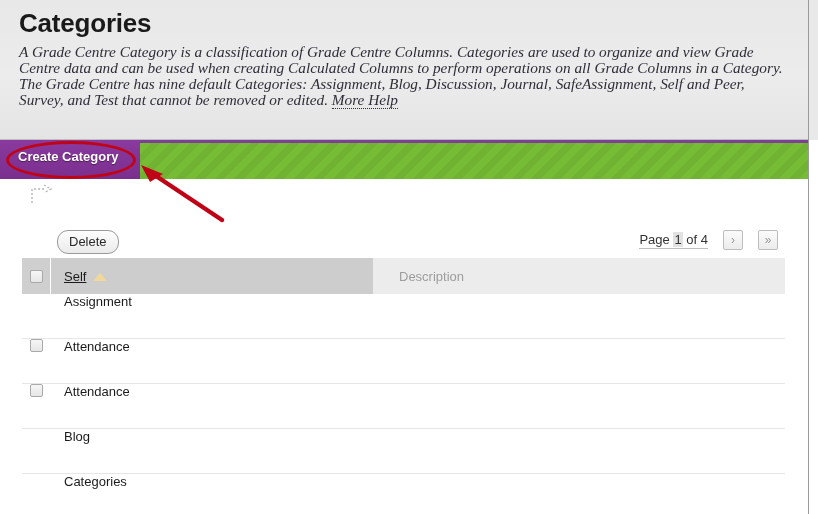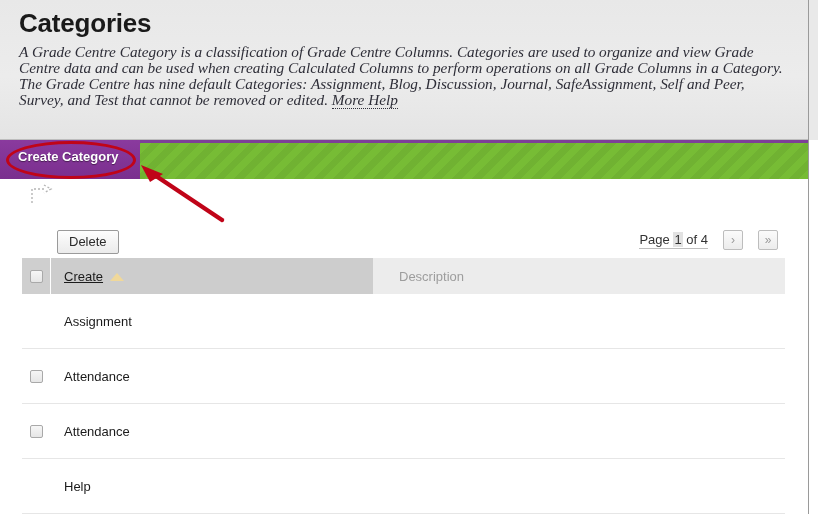--- a/index.html
+++ b/index.html
@@ -131,21 +131,21 @@
     position: absolute;
     left: 30px; top: 4px;
     width: 24px; height: 22px;
   }
   .delete-btn {
     position: absolute;
     left: 57px; top: 51px;
     padding: 3px 11px 4px 11px;
     background: linear-gradient(to bottom, #fdfdfd 0%, #ebebeb 100%);
     border: 1px solid #9a9a9a;
-    border-radius: 2px;
+    border-radius: 11px;
     font-family: "Liberation Sans", sans-serif;
     font-size: 13px;
     color: #2a2a2a;
     cursor: pointer;
     line-height: 15px;
   }
 
   .pager {
     position: absolute;
     right: 30px; top: 51px;
@@ -237,22 +237,22 @@
     padding-left: 14px;
   }
   .hc-desc .th-text, .hc-cols .th-text {
     font-family: "Liberation Sans", sans-serif;
     font-size: 13px;
     color: #9d9d9d;
   }
 
   .grid-row {
     display: flex;
-    height: 55px;
-    align-items: center;
+    height: 45px;
+    align-items: flex-start;
     border-bottom: 1px solid #e6e6e6;
   }
   .rc-check {
     width: 29px;
     display: flex;
     align-items: center;
     justify-content: center;
   }
   .rc-title {
     width: 322px;
@@ -334,21 +334,21 @@
       <div class="pager-btn">›</div>
       <div class="pager-btn">»</div>
     </div>
 
     <div class="grid">
       <div class="grid-head">
         <div class="hc-check">
           <span class="cb"></span>
         </div>
         <div class="hc-title">
-          <span class="th-text">Create</span>
+          <span class="th-text">Self</span>
           <span class="sort-tri"></span>
         </div>
         <div class="hc-desc">
           <span class="th-text">Description</span>
         </div>
       </div>
       <div id="grid-body">
           <div class="grid-row">
             <div class="rc-check">
               <span class="cb-spacer"></span>
@@ -370,21 +370,21 @@
               <span class="cb"></span>
             </div>
             <div class="rc-title">Attendance</div>
             <div class="rc-desc"></div>
             <div class="rc-cols"></div>
           </div>
           <div class="grid-row">
             <div class="rc-check">
               <span class="cb-spacer"></span>
             </div>
-            <div class="rc-title">Help</div>
+            <div class="rc-title">Blog</div>
             <div class="rc-desc"></div>
             <div class="rc-cols"></div>
           </div>
           <div class="grid-row">
             <div class="rc-check">
               <span class="cb-spacer"></span>
             </div>
             <div class="rc-title">Categories</div>
             <div class="rc-desc"></div>
             <div class="rc-cols"></div>

